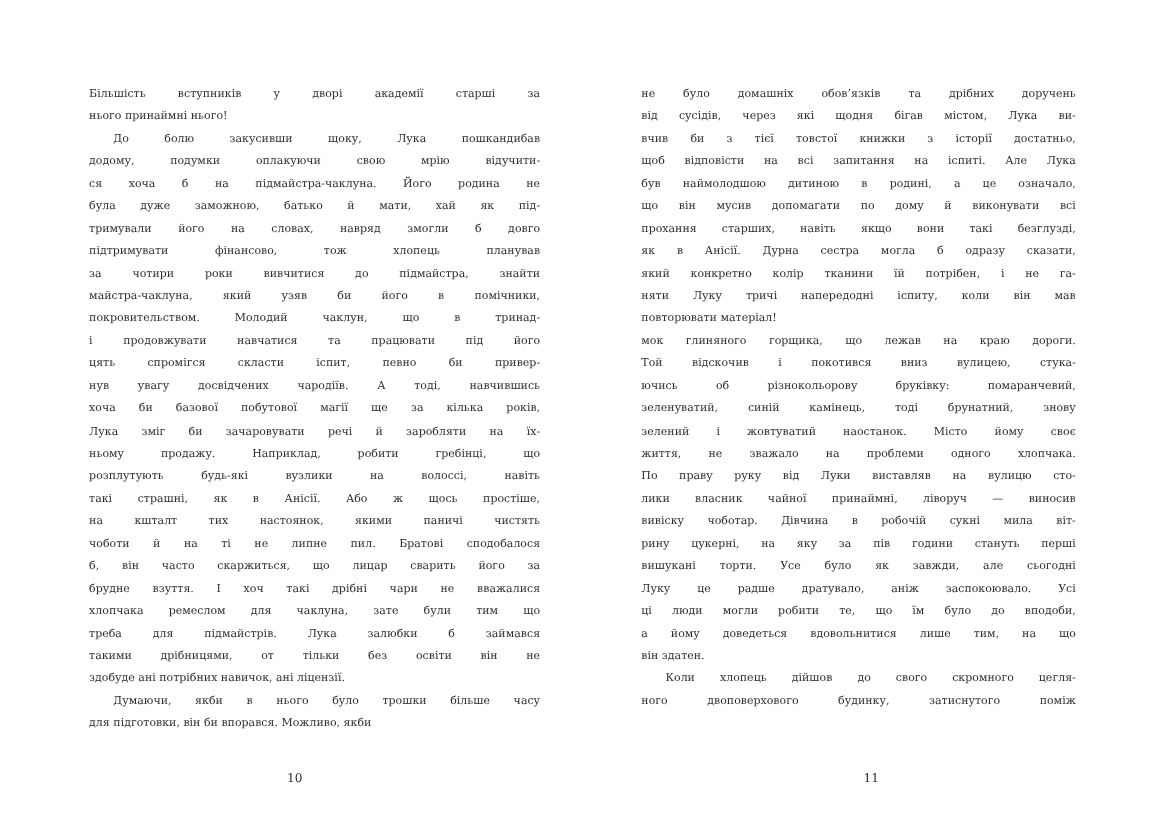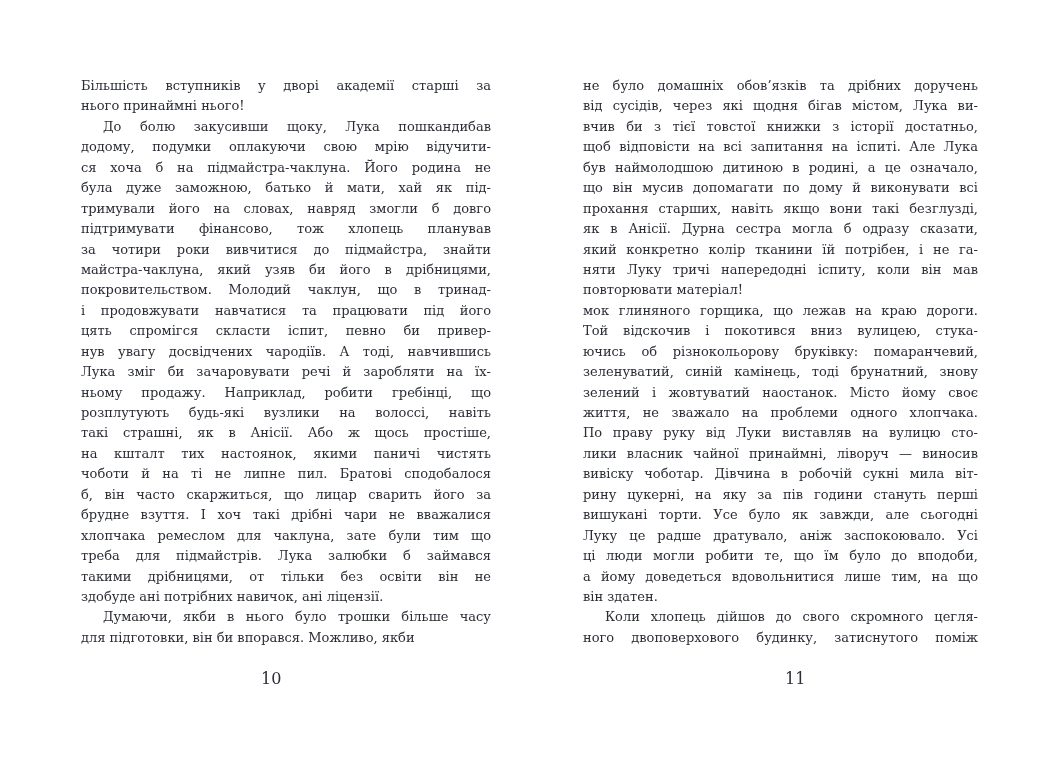--- a/index.html
+++ b/index.html
@@ -25,21 +25,21 @@
     top: 0;
     bottom: 0;
   }
   .page-left  { left: 0;   width: 525px; }
   .page-right { left: 525px; width: 525px; }
 
   .text-column {
     position: absolute;
     top: 76px;
     color: #2a2d36;
-    font-size: 13px;
+    font-size: 10px;
   }
   .text-column.col-left  { left: 81px;  width: 410px; }
   .text-column.col-right { left: 58px;  width: 395px; } 
 
   .line {
     height: 20.45px;
     line-height: 20.45px;
     text-align: justify;
     text-align-last: justify;
     -moz-text-align-last: justify;
@@ -48,23 +48,23 @@
   }
   .line.indent { padding-left: 22px; }
   .line.no-justify {
     text-align: left;
     text-align-last: left;
     -moz-text-align-last: left;
   }
 
   .page-number {
     position: absolute;
-    top: 672px;
+    top: 701px;
     color: #2a2d36;
-    font-size: 16px;
+    font-size: 11px;
     line-height: 13px;
   }
   .page-number.pn-left  { left: 261px; }
   .page-number.pn-right { left: 260px; } 
 </style>
 </head>
 <body>
 
 <div class="canvas">
   <div class="spread">
@@ -73,25 +73,26 @@
       <div class="text-column col-left">
           <div class="line">Більшість вступників у дворі академії старші за</div>
           <div class="line no-justify">нього принаймні нього!</div>
           <div class="line indent">До болю закусивши щоку, Лука пошкандибав</div>
           <div class="line">додому, подумки оплакуючи свою мрію відучити-</div>
           <div class="line">ся хоча б на підмайстра-чаклуна. Його родина не</div>
           <div class="line">була дуже заможною, батько й мати, хай як під-</div>
           <div class="line">тримували його на словах, навряд змогли б довго</div>
           <div class="line">підтримувати фінансово, тож хлопець планував</div>
           <div class="line">за чотири роки вивчитися до підмайстра, знайти</div>
-          <div class="line">майстра-чаклуна, який узяв би його в дрібницями,</div>
+          <div class="line">майстра-чаклуна, який узяв би його в помічники,</div>
           <div class="line">покровительством. Молодий чаклун, що в тринад-</div>
           <div class="line">і продовжувати навчатися та працювати під його</div>
           <div class="line">цять спромігся скласти іспит, певно би привер-</div>
           <div class="line">нув увагу досвідчених чародіїв. А тоді, навчившись</div>
+          <div class="line">хоча би базової побутової магії ще за кілька років,</div>
           <div class="line">Лука зміг би зачаровувати речі й заробляти на їх-</div>
           <div class="line">ньому продажу. Наприклад, робити гребінці, що</div>
           <div class="line">розплутують будь-які вузлики на волоссі, навіть</div>
           <div class="line">такі страшні, як в Анісії. Або ж щось простіше,</div>
           <div class="line">на кшталт тих настоянок, якими паничі чистять</div>
           <div class="line">чоботи й на ті не липне пил. Братові сподобалося</div>
           <div class="line">б, він часто скаржиться, що лицар сварить його за</div>
           <div class="line">брудне взуття. І хоч такі дрібні чари не вважалися</div>
           <div class="line">хлопчака ремеслом для чаклуна, зате були тим що</div>
           <div class="line">треба для підмайстрів. Лука залюбки б займався</div>

